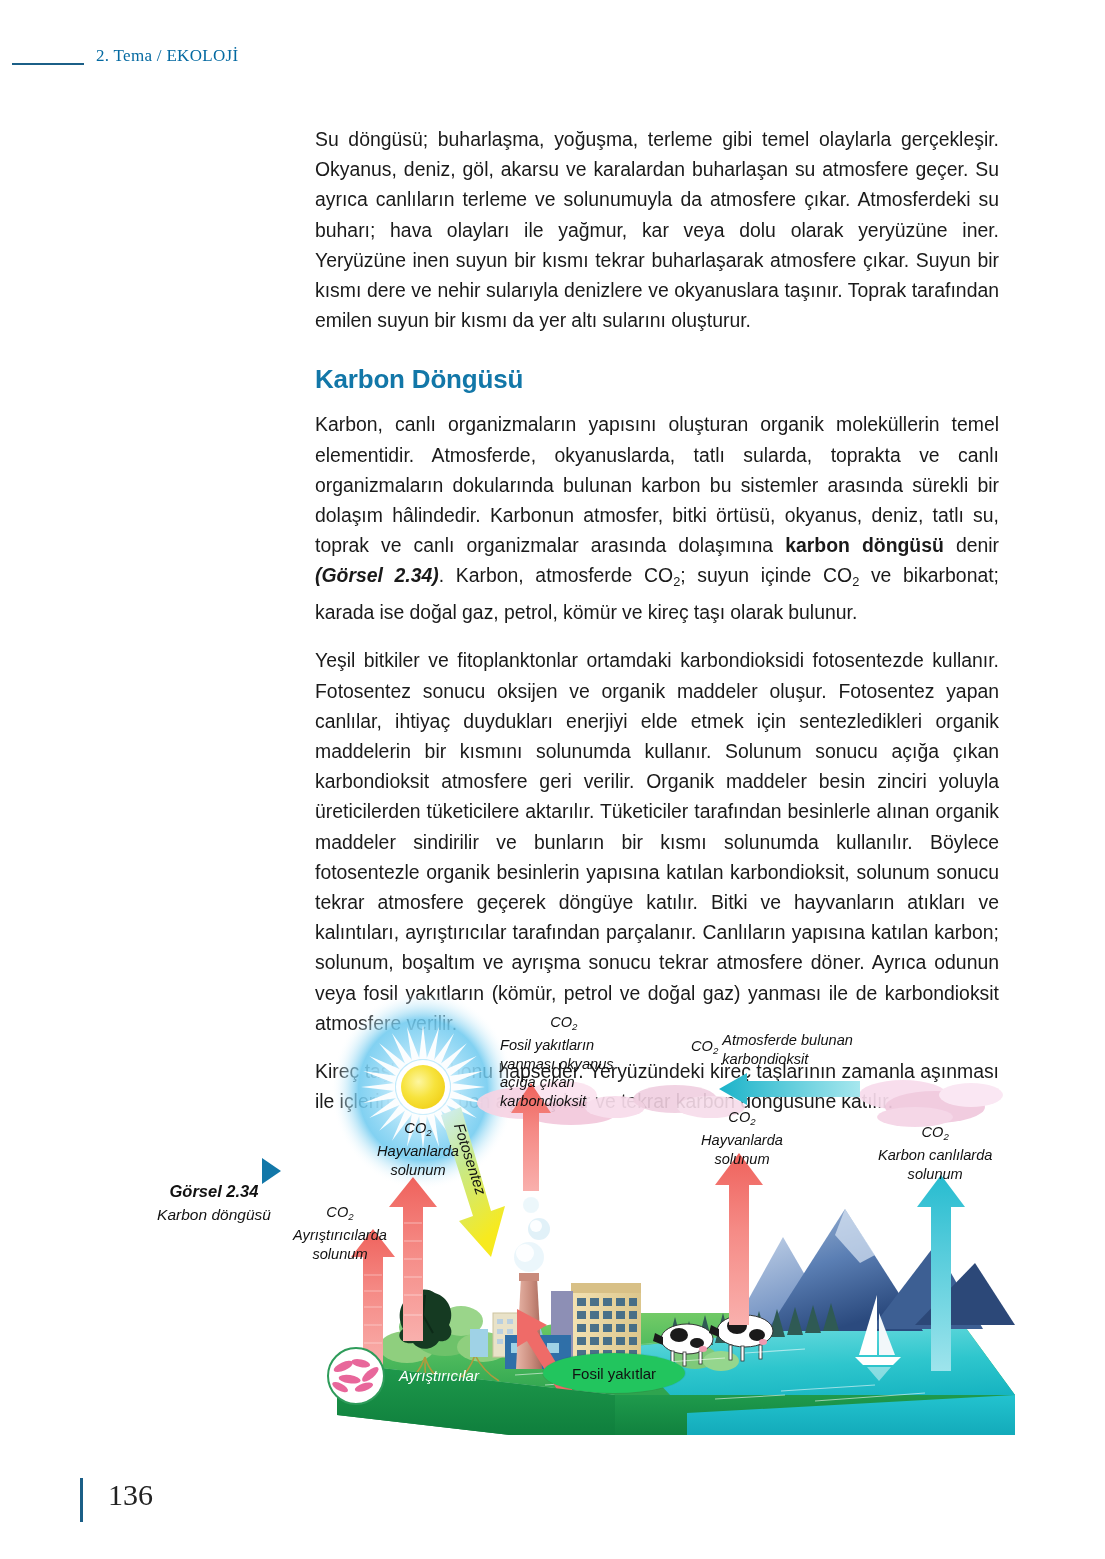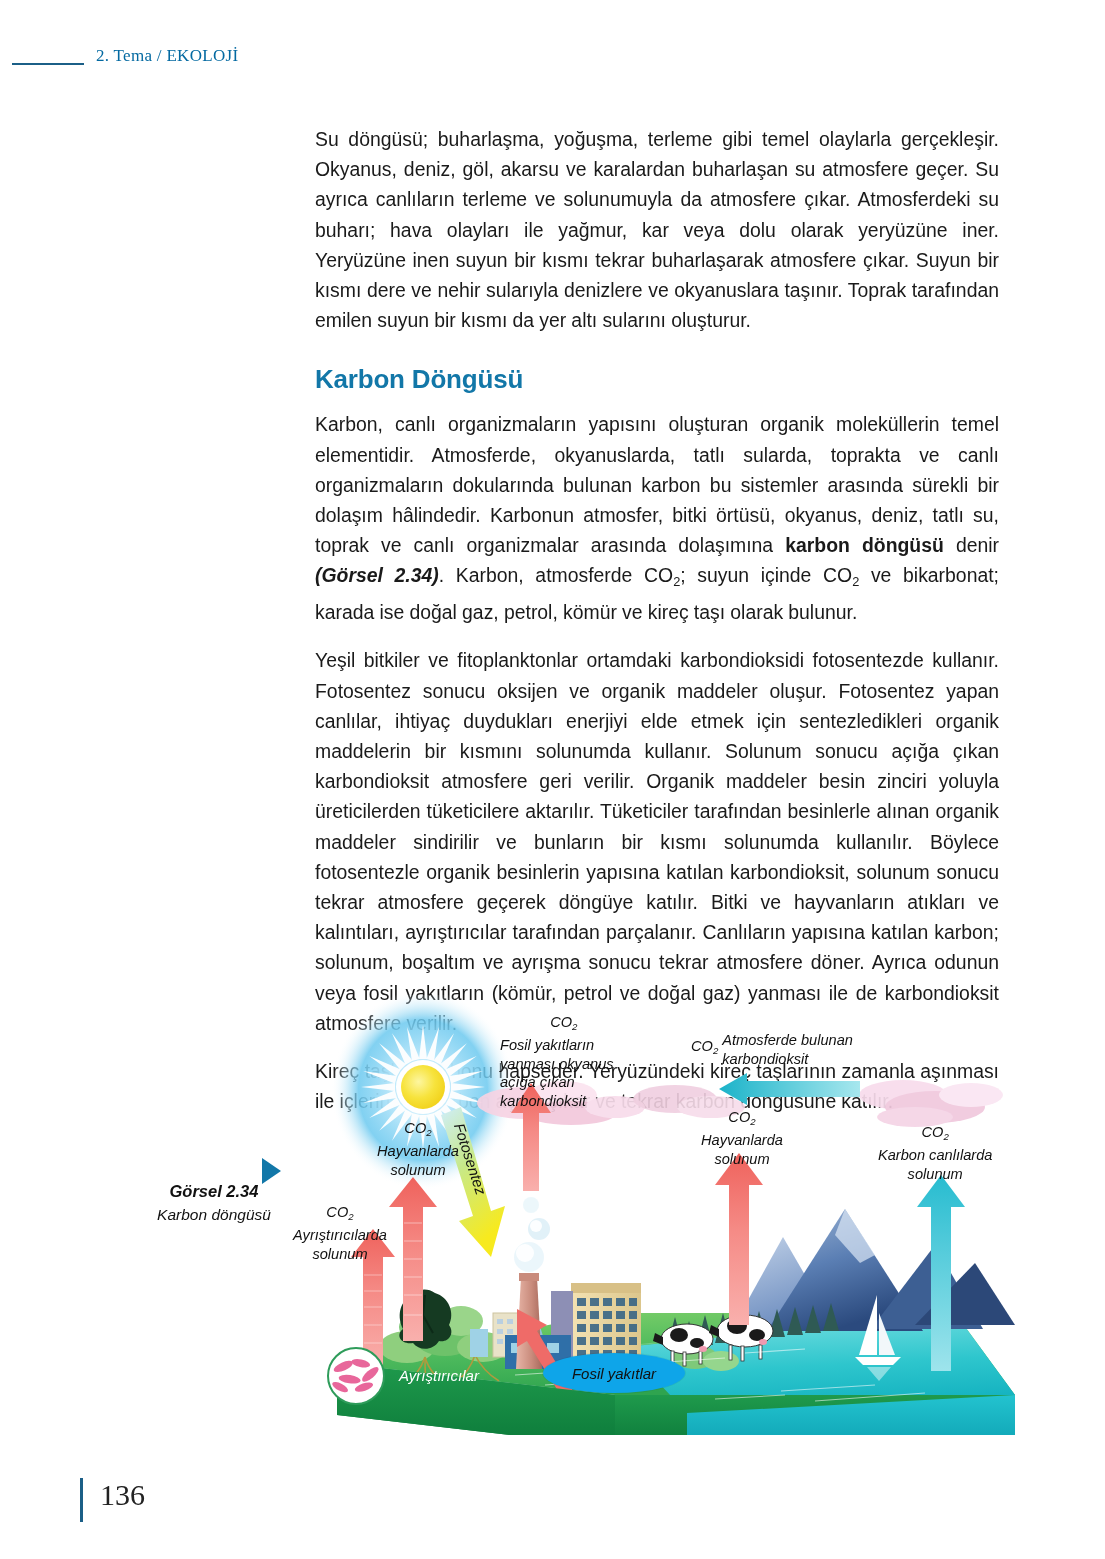--- a/index.html
+++ b/index.html
@@ -63,23 +63,23 @@
 
   .figlabel{
     position:absolute;
     font-size:14.6px;font-style:italic;line-height:18.5px;color:#111;
     white-space:nowrap;
   }
   .figlabel sub{font-size:.66em;vertical-align:-.3em;}
   .lbl-center{text-align:center;}
 
   .pill{
-    position:absolute;background:#0ea5e9;border-radius:50%/50%;
+    position:absolute;background:#22c55e;border-radius:50%/50%;
     display:flex;align-items:center;justify-content:center;
-    font-size:15px;font-style:italic;color:#111;
+    font-size:15px;color:#111;
     box-shadow:0 0 0 1px rgba(0,0,0,.06);
   }
   .decomp-label{
     position:absolute;font-size:15px;font-style:italic;color:#ffffff;white-space:nowrap;
   }
   .decomp-circle{
     position:absolute;width:54px;height:54px;border-radius:50%;
     background:#ffffff;border:2px solid #2e9c5a;
     display:flex;align-items:center;justify-content:center;
   }
@@ -87,21 +87,21 @@
     position:absolute;
     font-size:15px;font-style:italic;color:#111;white-space:nowrap;
     transform:rotate(72deg);transform-origin:left top;
   }
 
   
   .footrule{
     position:absolute;left:80px;top:1478px;width:3px;height:44px;background:#1b5f87;
   }
   .pageno{
-    position:absolute;left:100px;top:1478px;
+    position:absolute;left:108px;top:1478px;
     font-family:"Liberation Serif",serif;font-size:30px;color:#222;
   }
 </style>
 </head>
 <body>
 
 <div class="headrule"></div>
 <div class="runhead">2. Tema / EKOLOJİ</div>
 
 <div class="col">

